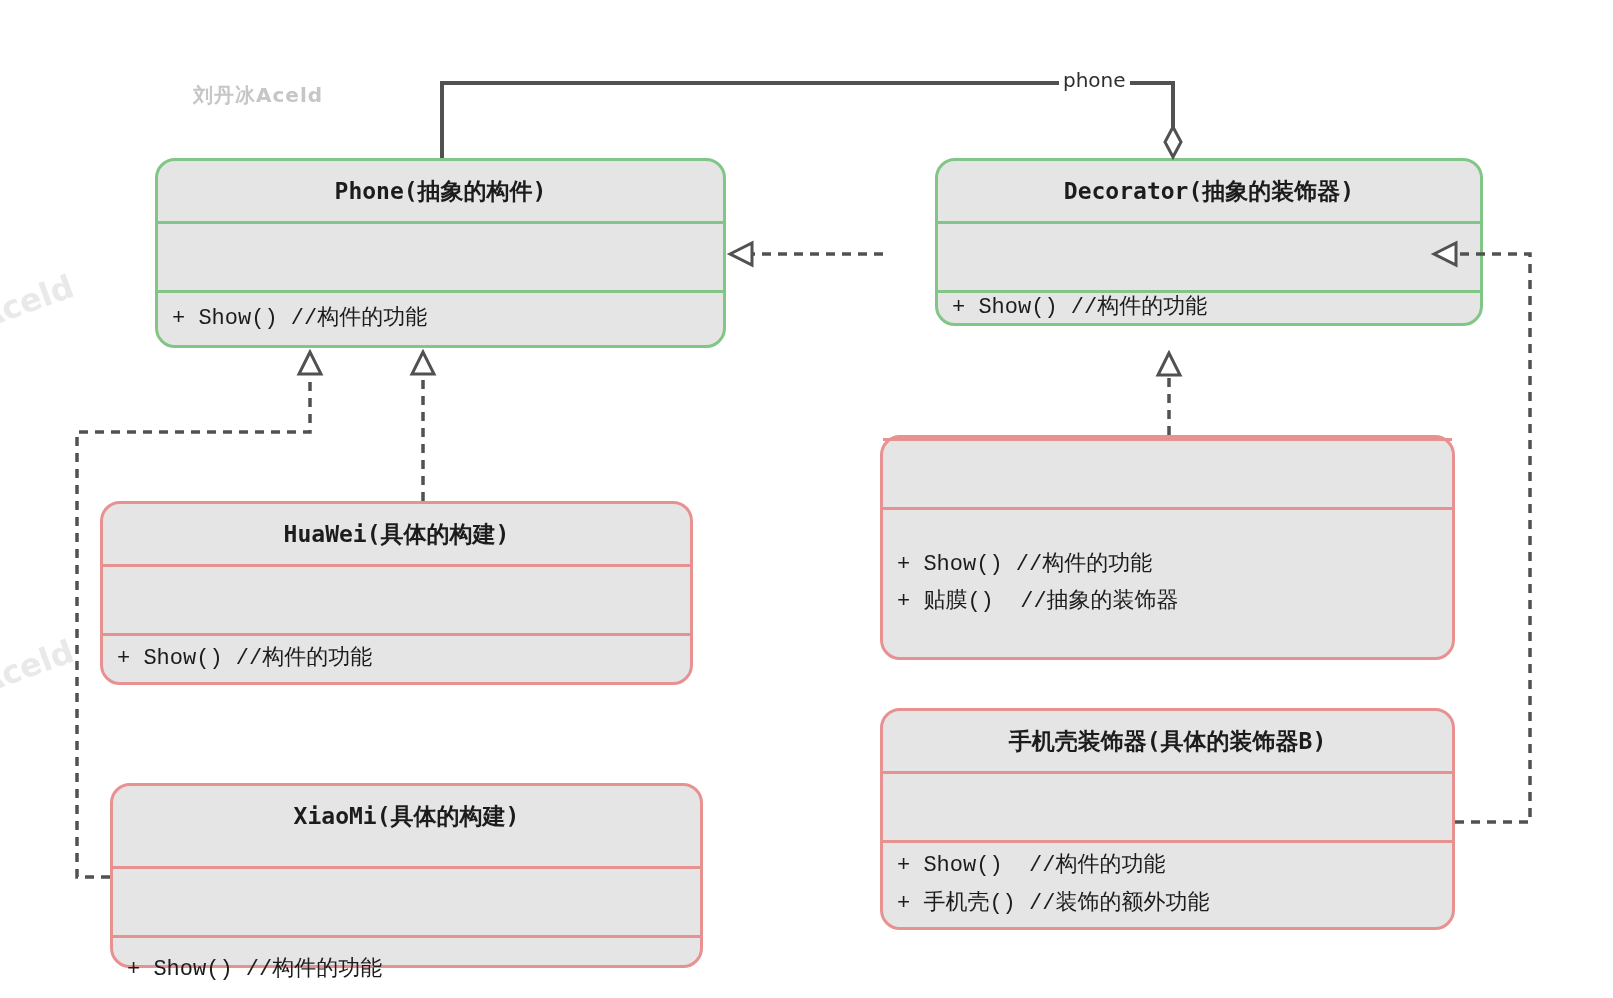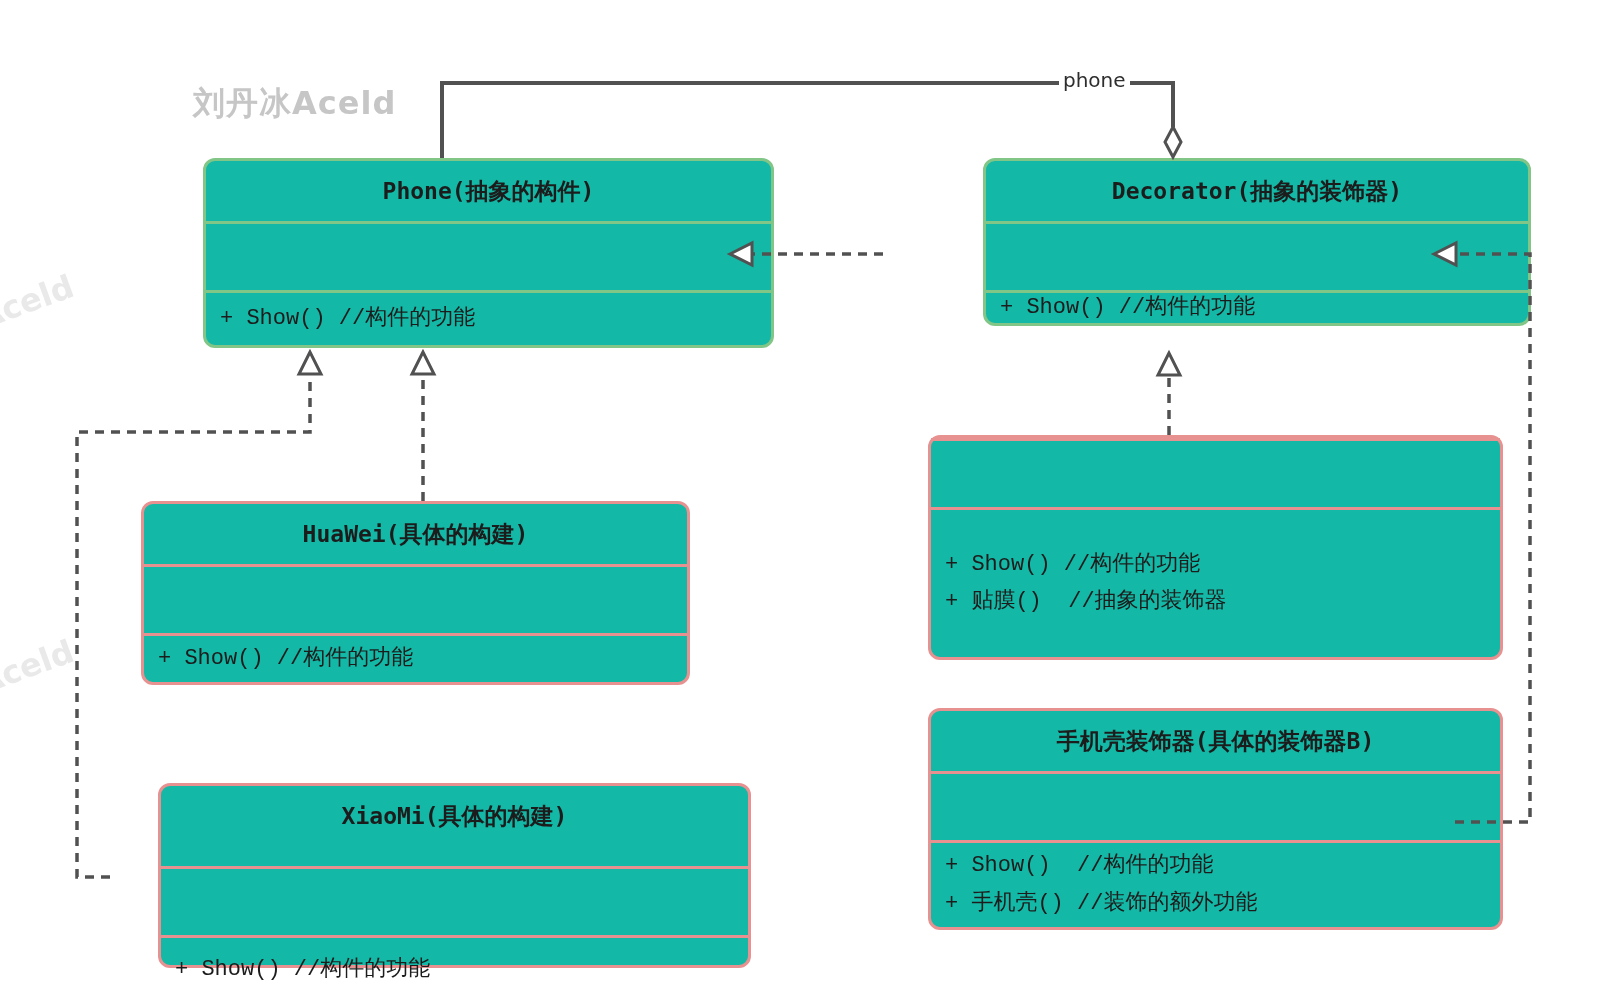--- a/index.html
+++ b/index.html
@@ -14,21 +14,21 @@
     height: 998px;
     background: #ffffff;
     overflow: hidden;
   }
 
   
   .wm-main {
     position: absolute;
     left: 193px;
     top: 82px;
-    font-size: 32px;
+    font-size: 20px;
     font-weight: bold;
     color: #c6c6c6;
     letter-spacing: 1px;
     z-index: 1;
     user-select: none;
   }
   .wm-side {
     position: absolute;
     font-size: 32px;
     font-weight: bold;
@@ -37,27 +37,26 @@
     z-index: 1;
     user-select: none;
   }
   .wm-side-1 { left: -24px; top: 283px; }
   .wm-side-2 { left: -24px; top: 648px; }
 
   
   .uml-box {
     position: absolute;
     box-sizing: border-box;
-    background: #14b8a6;
+    background: #e5e5e5;
     border: 3px solid var(--bc);
-    border-radius: 12px;
+    border-radius: 20px;
     display: flex;
     flex-direction: column;
     z-index: 2;
-    margin-left: 48px;
   }
   .green { --bc: #82c687; }
   .red   { --bc: #e89191; }
 
   .uml-title {
     height: 60px;
     flex: 0 0 auto;
     display: flex;
     align-items: center;
     justify-content: center;
@@ -85,21 +84,21 @@
     font-family: Liberation Mono, monospace;
     font-size: 22px;
     color: #1c1c1c;
     white-space: pre;
     line-height: 1.1;
   }
 
   
   #box-phone      { left: 155px; top: 158px; width: 571px; height: 190px; }
   #box-decorator  { left: 935px; top: 158px; width: 548px; height: 168px; }
-  #box-huawei     { left: 93px; top: 501px; width: 549px; height: 184px; }
+  #box-huawei     { left: 100px; top: 501px; width: 593px; height: 184px; }
   #box-xiaomi     { left: 110px; top: 783px; width: 593px; height: 185px; gap: 20px; }
   #box-film       { left: 880px; top: 435px; width: 575px; height: 225px; }
   #box-case       { left: 880px; top: 708px; width: 575px; height: 222px; }
 
   
   #connectors {
     position: absolute;
     left: 0; top: 0;
     width: 1613px;
     height: 998px;

